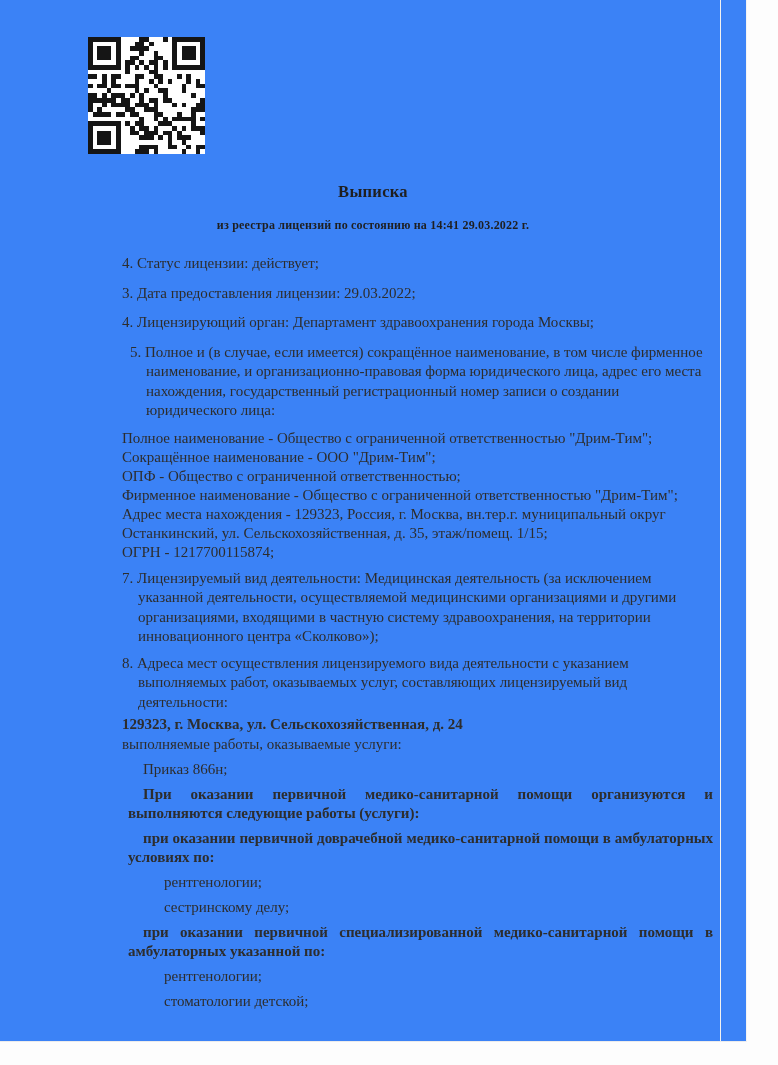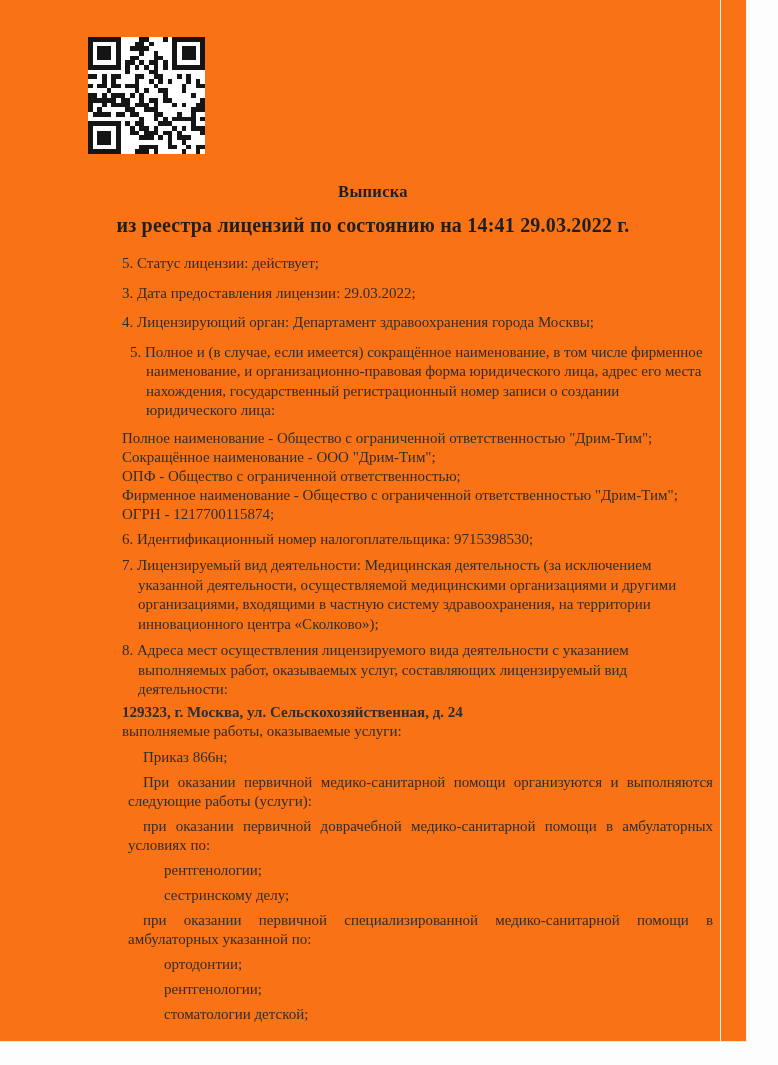--- a/index.html
+++ b/index.html
@@ -6,21 +6,21 @@
   body {
     width: 778px; height: 1065px;
     background: #fdfdfd;
     font-family: "Liberation Serif", "DejaVu Serif", serif;
     position: relative;
     overflow: hidden;
   }
   .page {
     position: absolute; left: 0; top: 0;
     width: 746px; height: 1041px;
-    background: #f97316;
+    background: #3b82f6;
     border-right: 1px solid #f3f3f3;
     border-bottom: 1px solid #ececec;
   }
   .scan-edge {
     position: absolute; left: 720px; top: 0;
     width: 1px; height: 1041px;
     background: #f1f1f1;
   }
   .qr {
     position: absolute; left: 88px; top: 37px;
@@ -32,21 +32,21 @@
     text-align: center;
     color: #1f1f1f;
   }
   .doc-title {
     margin: 181px 0 0 0;
     font-size: 16.5px; font-weight: bold; line-height: 22px;
     letter-spacing: 0.3px;
   }
   .doc-subtitle {
     margin: 11px 0 0 0;
-    font-size: 20px; font-weight: bold; line-height: 22px;
+    font-size: 12px; font-weight: bold; line-height: 22px;
     letter-spacing: 0.2px;
   }
   .content {
     position: absolute; left: 122px; top: 0;
     width: 597px;
     color: #2d2d2d;
     font-size: 15px;
     line-height: 19.5px;
     padding-top: 254px;
   }
@@ -57,21 +57,21 @@
   .company-block p { margin: 0; }
   p.item6 { margin-top: 6px; padding-left: 16px; text-indent: -16px; }
   p.item7 { margin-top: 7px; padding-left: 16px; text-indent: -16px; }
   p.item8 { margin-top: 7px; padding-left: 16px; text-indent: -16px; }
   p.address { margin-top: 3px; font-weight: bold; }
   p.works-header { margin-top: 0; }
   .works { line-height: 19px; }
   .works p { margin: 6px; }
   .works .ind1 { text-indent: 15px; }
   .works .ind3 { padding-left: 36px; }
-  .works .just { text-align: justify; }
+  .works .just { text-align: justify; font-weight: bold; }
 </style>
 </head>
 <body>
 
 <div class="page">
   <div class="scan-edge"></div>
 
   <div class="qr">
     <svg id="qr-svg" viewBox="0 0 25 25" shape-rendering="crispEdges" aria-hidden="true">
         <rect x="0" y="0" width="25" height="25" fill="#ffffff"></rect>
@@ -272,45 +272,44 @@
         <rect x="2" y="20" width="3" height="3" fill="#151515"></rect>
       </svg>
   </div>
 
   <div class="titles">
     <p class="doc-title">Выписка</p>
     <p class="doc-subtitle">из реестра лицензий по состоянию на 14:41 29.03.2022 г.</p>
   </div>
 
   <div class="content">
-    <p class="item">5. Статус лицензии: действует;</p>
+    <p class="item">4. Статус лицензии: действует;</p>
     <p class="item">3. Дата предоставления лицензии: 29.03.2022;</p>
     <p class="item">4. Лицензирующий орган: Департамент здравоохранения города Москвы;</p>
     <p class="item-multi">5. Полное и (в случае, если имеется) сокращённое наименование, в том числе фирменное наименование, и организационно-правовая форма юридического лица, адрес его места нахождения, государственный регистрационный номер записи о создании юридического лица:</p>
 
     <div class="company-block">
       <p>Полное наименование - Общество с ограниченной ответственностью "Дрим-Тим";</p>
       <p>Сокращённое наименование - ООО "Дрим-Тим";</p>
       <p>ОПФ - Общество с ограниченной ответственностью;</p>
       <p>Фирменное наименование - Общество с ограниченной ответственностью "Дрим-Тим";</p>
+      <p>Адрес места нахождения - 129323, Россия, г. Москва, вн.тер.г. муниципальный округ Останкинский, ул. Сельскохозяйственная, д. 35, этаж/помещ. 1/15;</p>
       <p>ОГРН - 1217700115874;</p>
     </div>
 
-    <p class="item6">6. Идентификационный номер налогоплательщика: 9715398530;</p>
     <p class="item7">7. Лицензируемый вид деятельности: Медицинская деятельность (за исключением указанной деятельности, осуществляемой медицинскими организациями и другими организациями, входящими в частную систему здравоохранения, на территории инновационного центра «Сколково»);</p>
     <p class="item8">8. Адреса мест осуществления лицензируемого вида деятельности с указанием выполняемых работ, оказываемых услуг, составляющих лицензируемый вид деятельности:</p>
 
     <p class="address">129323, г. Москва, ул. Сельскохозяйственная, д. 24</p>
     <p class="works-header">выполняемые работы, оказываемые услуги:</p>
 
     <div class="works">
       <p class="ind1">Приказ 866н;</p>
       <p class="ind1 just">При оказании первичной медико-санитарной помощи организуются и выполняются следующие работы (услуги):</p>
       <p class="ind1 just">при оказании первичной доврачебной медико-санитарной помощи в амбулаторных условиях по:</p>
       <p class="ind3">рентгенологии;</p>
       <p class="ind3">сестринскому делу;</p>
       <p class="ind1 just">при оказании первичной специализированной медико-санитарной помощи в амбулаторных указанной по:</p>
-      <p class="ind3">ортодонтии;</p>
       <p class="ind3">рентгенологии;</p>
       <p class="ind3">стоматологии детской;</p>
     </div>
   </div>
 </div>
 
 </body></html>

